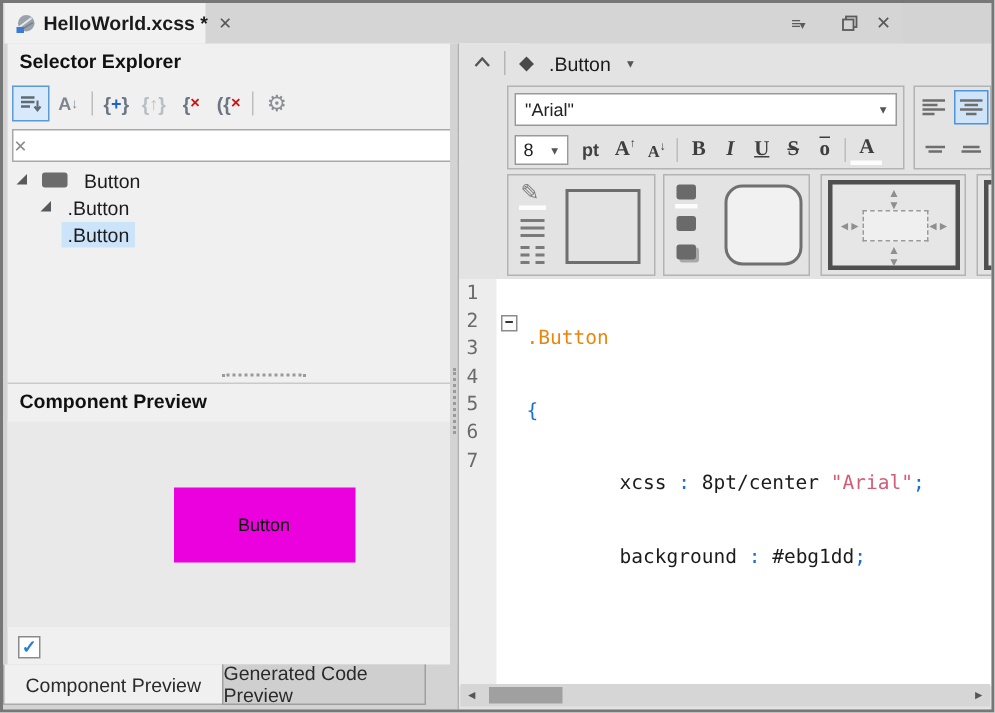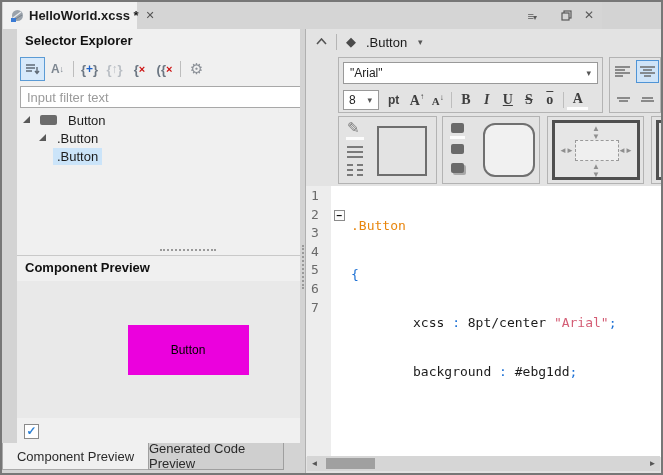--- a/index.html
+++ b/index.html
@@ -15,21 +15,21 @@
              display:flex; align-items:center; gap:5px; padding:0 7px; }
   .doc-tab .title { font-size:13px; font-weight:bold; color:#1a1a1a; white-space:nowrap; }
   .tab-close { font-size:11px; color:#555; margin-left:2px; }
   .win-controls { position:absolute; right:8px; top:6px; display:flex; align-items:center; gap:12px; color:#5a5a5a; }
   .wc-menu { font-size:11px; letter-spacing:-1px; }
   .wc-caret { font-size:8px; }
   .wc-min { width:9px; height:2px; background:#5a5a5a; margin-top:6px; }
   .wc-close { font-size:12px; }
 
   
-  .left-panel { position:absolute; left:17px; top:29px; width:342px; height:414px; background:#f0f0f0; }
+  .left-panel { position:absolute; left:5px; top:29px; width:342px; height:414px; background:#f0f0f0; }
   .panel-header { position:relative; height:24px; }
   .panel-title { position:absolute; left:8px; top:4px; font-size:13px; font-weight:bold; color:#111; }
   .hdr-btns { position:absolute; right:8px; top:4px; display:flex; gap:9px; align-items:center; color:#444; }
   .hdr-close { font-size:12px; color:#444; }
 
   .se-toolbar { position:absolute; left:3px; top:26px; height:28px; display:flex; align-items:center; }
   .tb-btn { width:25px; height:24px; display:flex; align-items:center; justify-content:center;
             font-size:12px; color:#5f6a75; position:relative; }
   .tb-btn.sel { background:#d7e9fa; border:1px solid #5b9bd5; }
   .tb-sep { width:1px; height:16px; background:#bdbdbd; margin:0 3px; }
@@ -236,21 +236,20 @@
         <span class="tb-brace">({</span>
           <span class="tb-x">×</span>
       </span>
       <span class="tb-sep"></span>
       <span class="tb-btn">
         <span class="gear">⚙</span>
       </span>
     </div>
 
     <div class="filter-box">
-      <input class="filter-input" value="" placeholder="Input filter text" style="">
       <span class="filter-clear">✕</span>
     </div>
 
     <div class="tree">
       <div class="tree-row" style="padding-left:5px;">
         <span class="twisty">
           <svg width="9" height="9" viewBox="0 0 9 9">
               <polygon points="8,1 8,8 1,8" fill="#595959"></polygon>
             </svg>
         </span>

